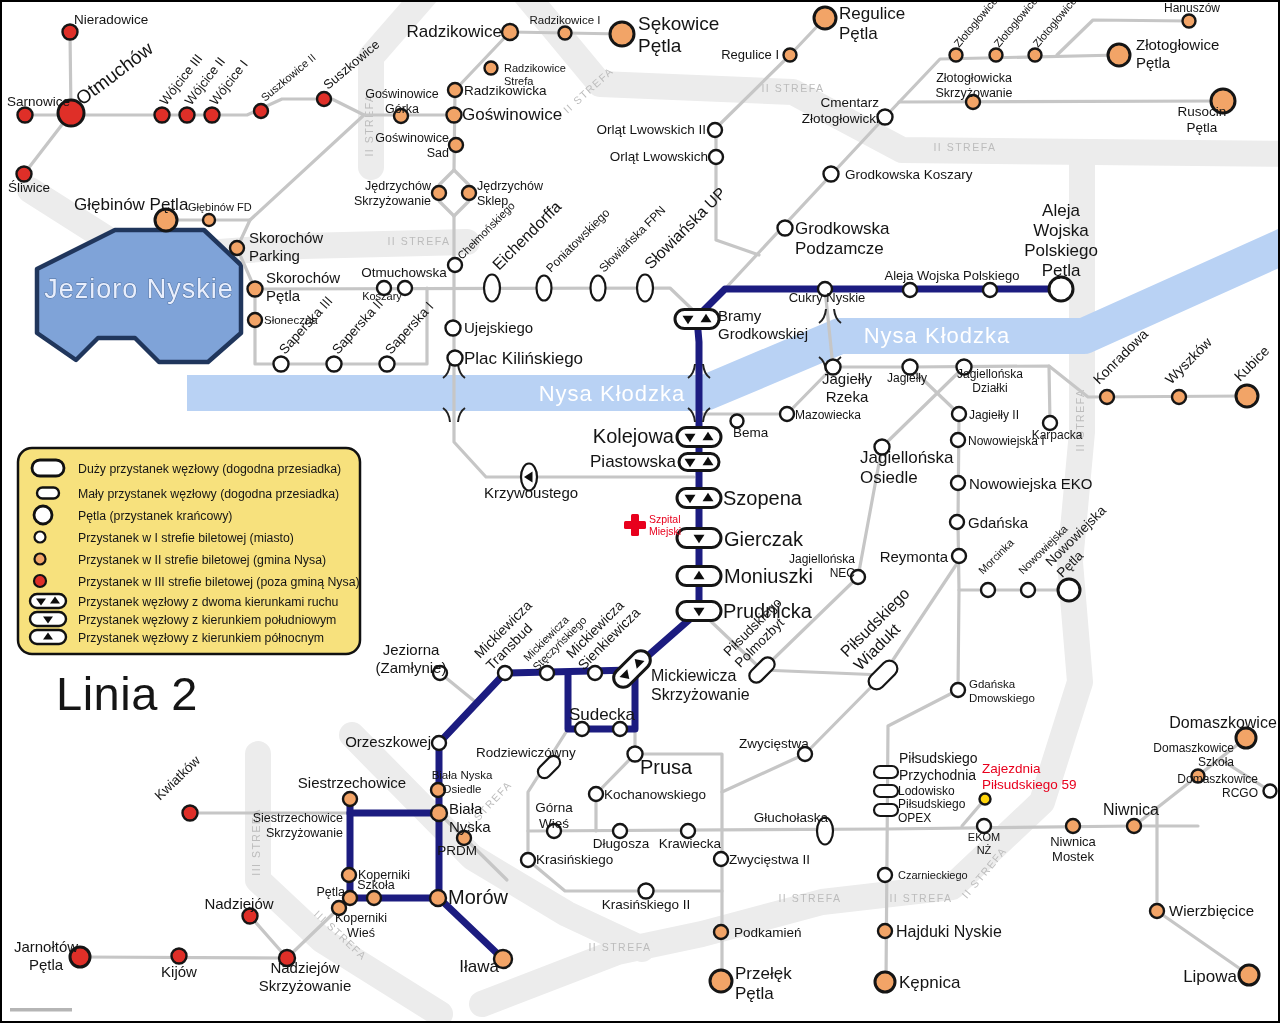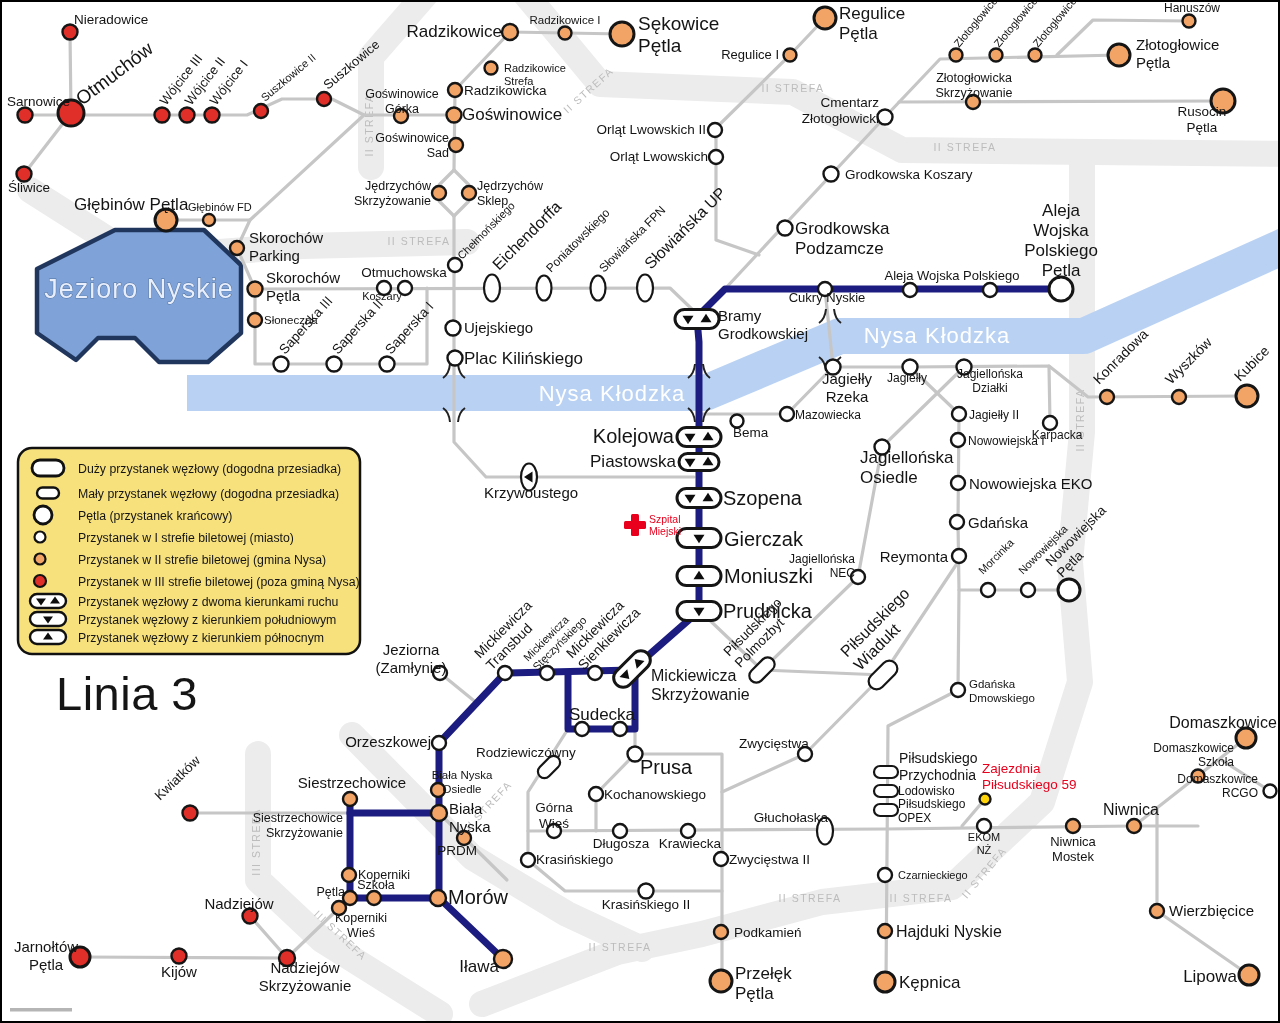--- a/index.html
+++ b/index.html
@@ -481,14 +481,14 @@
           <text x="76" y="621.5" font-size="12.3" fill="#151515">Przystanek węzłowy z kierunkiem południowym</text>
         </g>
         <g>
           <rect x="28" y="628" width="36" height="14" rx="7" fill="#fff" stroke="#111" stroke-width="2.4"></rect>
           <polygon points="41,637.5 51,637.5 46,630.5" fill="#0d0d0d"></polygon>
           <text x="76" y="639.5" font-size="12.3" fill="#151515">Przystanek węzłowy z kierunkiem północnym</text>
         </g>
       </g>
       <rect x="8" y="1006" width="62" height="3.5" fill="#b5b5b5"></rect>
     </svg>
-  <div id="title">Linia 3</div>
+  <div id="title">Linia 2</div>
 </div>
 
 </body></html>

